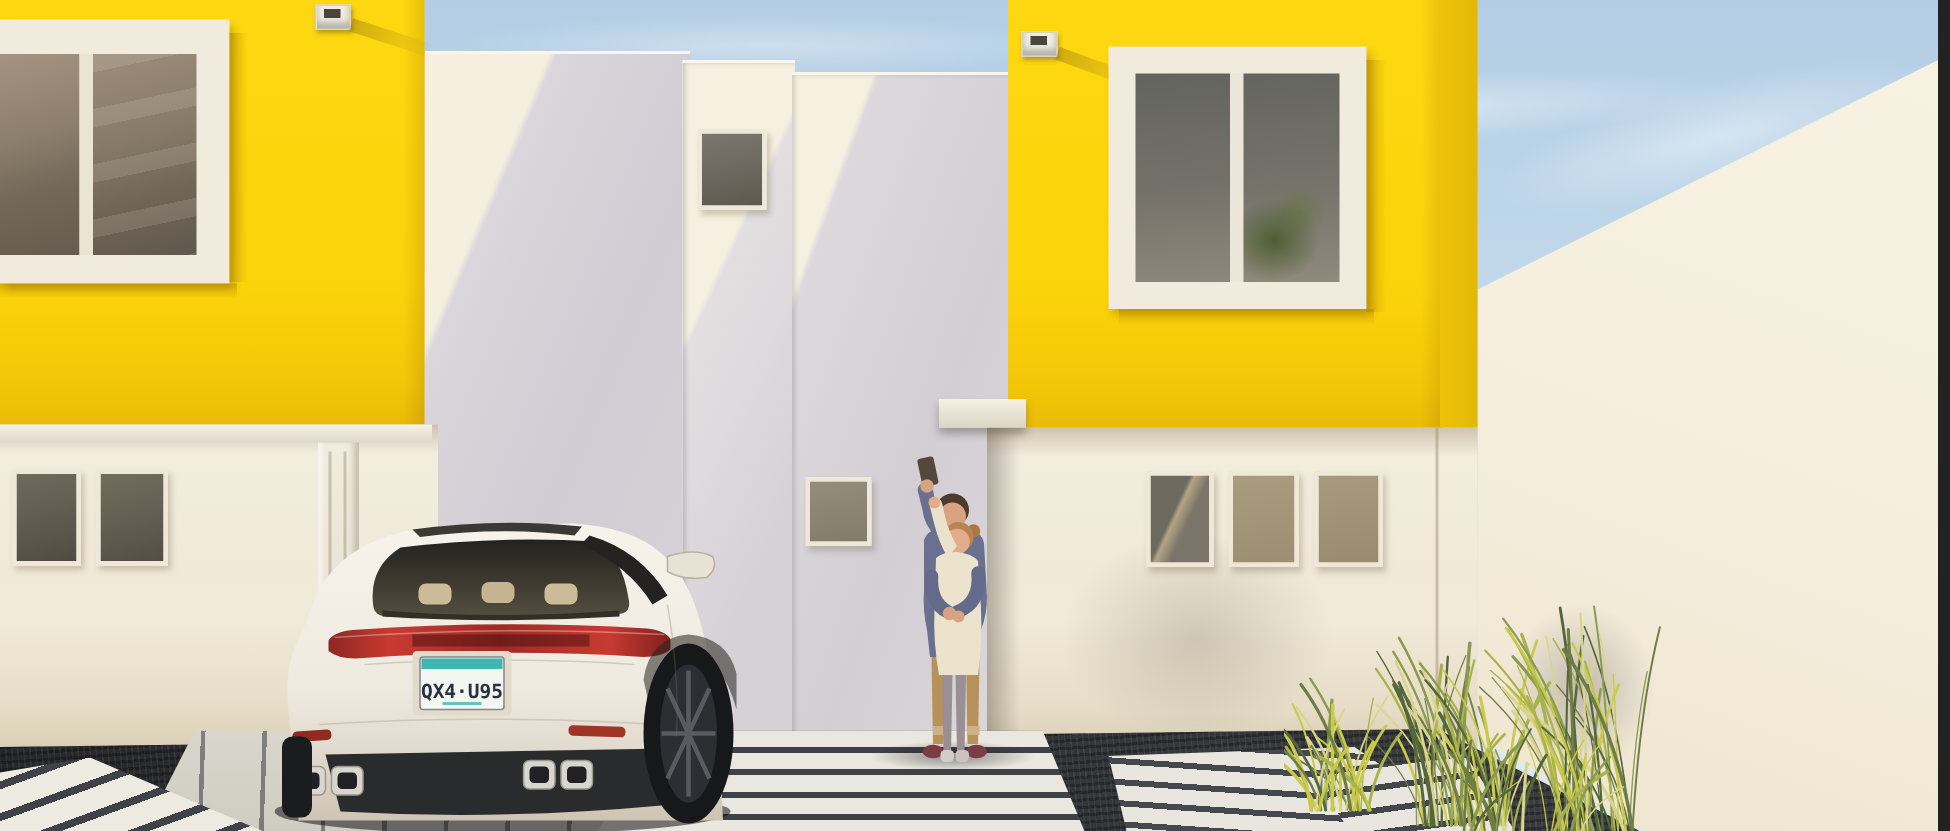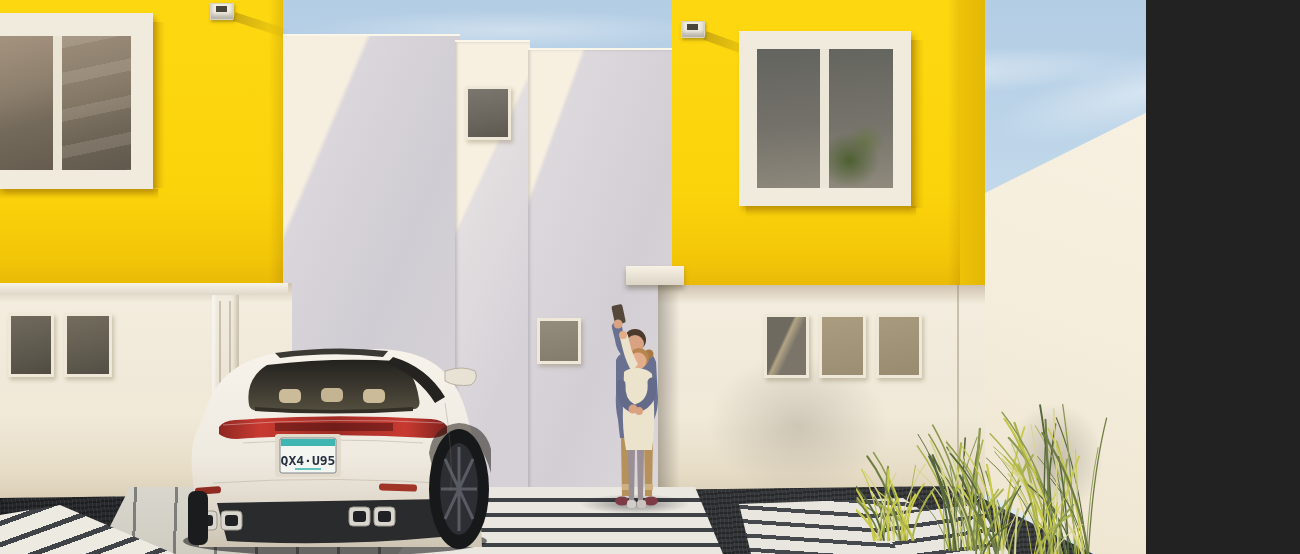--- a/index.html
+++ b/index.html
@@ -1,16 +1,16 @@
 <!DOCTYPE html>
 <html style="--facade-yellow: #fbd30b; --facade-yellow-shade: #e3b806; --wall-cream: #f6efdf; --wall-shadow: #d5d1d7; --ground-wall: #f1ead9; --boundary-wall: #f8f2e3; --sky-top: #b3cde4; --sky-horizon: #dfe8ef; --gravel: #2e3033; --paver: #e9e7df; --paver-gap: #3e4145; --car-body: #f2eee5; --tail-light: #b5332c; --glass-dark: #55503f; --grass-green: #8a9a50; --grass-yellow: #c9ca49;"><head>
 <meta charset="utf-8">
 <style>
   html,body{margin:0;padding:0;background:#222;}
-  .scene{position:relative;width:1146px;height:554px;overflow:hidden;
+  .scene{position:relative;width:1292px;height:554px;overflow:hidden;
          font-family:"DejaVu Sans",sans-serif;background:#cfdfed;}
   .abs{position:absolute;}
 
   
   .sky{left:0;top:0;width:1300px;height:554px;
        background:linear-gradient(180deg,var(--sky-top,#b3cde4) 0%,#bdd5e9 25%,#cfdfed 55%,var(--sky-horizon,#dfe8ef) 80%);}
   .cloud{background:radial-gradient(closest-side,rgba(255,255,255,.75),rgba(255,255,255,0));}
 
   
   .vol-a{left:283px;top:34px;width:177px;height:470px;border-top:2px solid #fbf6ea;

